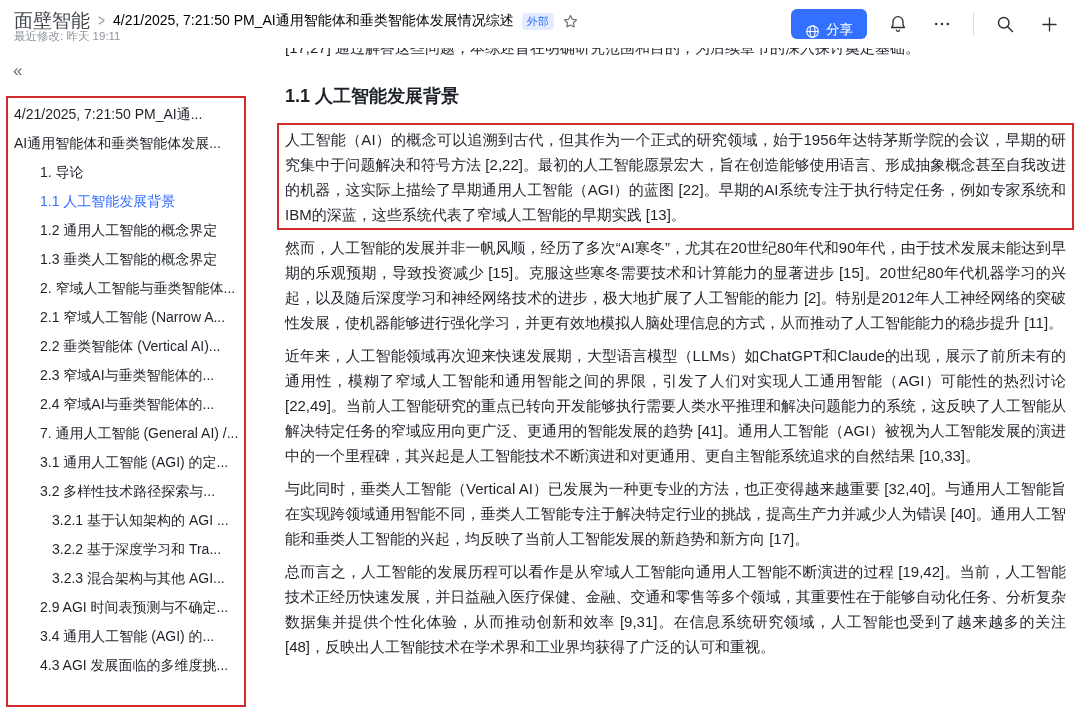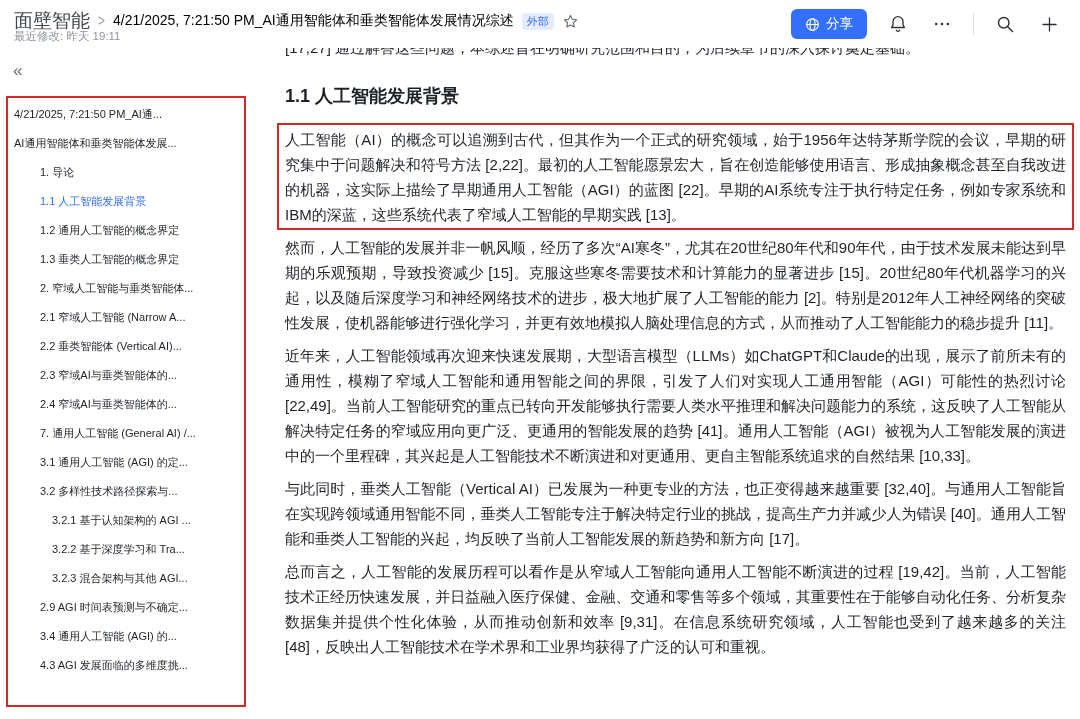--- a/index.html
+++ b/index.html
@@ -10,31 +10,31 @@
   .topbar { position:absolute; left:0; top:0; width:1080px; height:48px; background:#fff; z-index:30; }
   .crumbrow { position:absolute; left:14px; top:8px; display:flex; align-items:center; gap:8px; white-space:nowrap; }
   .brand { font-size:19px; color:#41464d; }
   .crumb-sep { font-size:12px; color:#8f959e; transform:scaleY(1.3); display:inline-block; }
   .doc-title { font-size:14px; color:#000000; }
   .badge-ext { font-size:11px; color:#3370ff; background:rgba(51,112,255,0.13); border-radius:4px; padding:1.5px 5px; line-height:14px; }
   .star-btn { display:inline-flex; align-items:center; cursor:pointer; }
   .modified { position:absolute; left:14px; top:29px; font-size:11.5px; color:#8f959e; }
 
   .topbar-right { position:absolute; right:18px; top:0; height:48px; display:flex; align-items:center; gap:18px; }
-  .share-btn { display:flex; align-items:center; gap:6px; background:#3370ff; color:#fff;
+  .share-btn { display:flex; align-items:flex-end; gap:6px; background:#3370ff; color:#fff;
     border:none; border-radius:6px; height:30px; padding:0 14px; font-size:13.5px; cursor:pointer;
     font-family:inherit; }
   .icon-btn { display:flex; align-items:center; justify-content:center; width:26px; height:26px; cursor:pointer; }
   .vdiv { width:1px; height:24px; background:#dee0e3; }
 
   
   .sidebar { position:absolute; left:0; top:48px; width:270px; height:671px; background:#fff; z-index:10; }
   .collapse-btn { position:absolute; left:13px; top:14px; font-size:17px; color:#646a73; cursor:pointer; line-height:1; }
   .toc { position:absolute; left:0; top:52px; width:258px; }
-  .toc-item { height:29px; line-height:29px; font-size:11px; color:#1f2329; white-space:nowrap;
+  .toc-item { height:29px; line-height:29px; font-size:14px; color:#1f2329; white-space:nowrap;
     overflow:hidden; cursor:pointer; padding-left:14px; }
   .toc-item.lv1 { padding-left:40px; }
   .toc-item.lv2 { padding-left:40px; }
   .toc-item.lv3 { padding-left:52px; }
   .toc-item.active { color:#3370ff; }
 
   
   .doc { position:absolute; left:285px; top:46px; width:781px; z-index:5; }
   .clip-line { height:16px; overflow:hidden; }
   .clip-line p { line-height:25px; margin:-11px 0 0 0; font-size:15px; color:#1f2329; }

